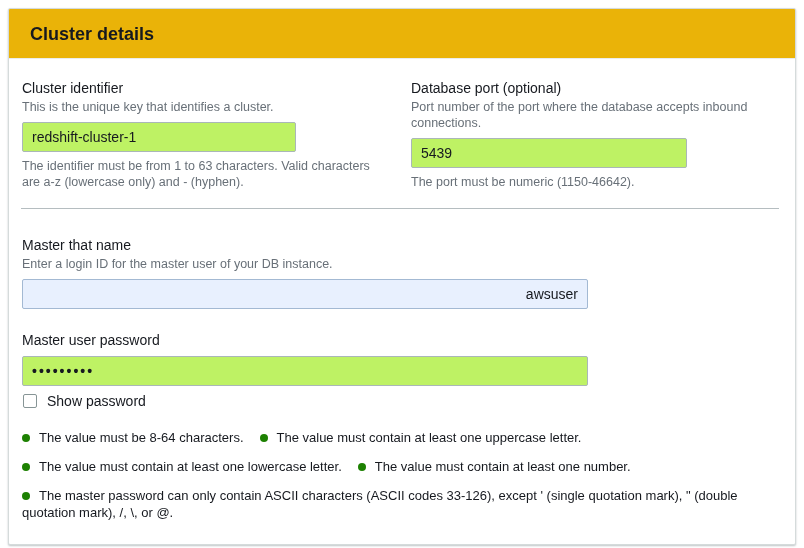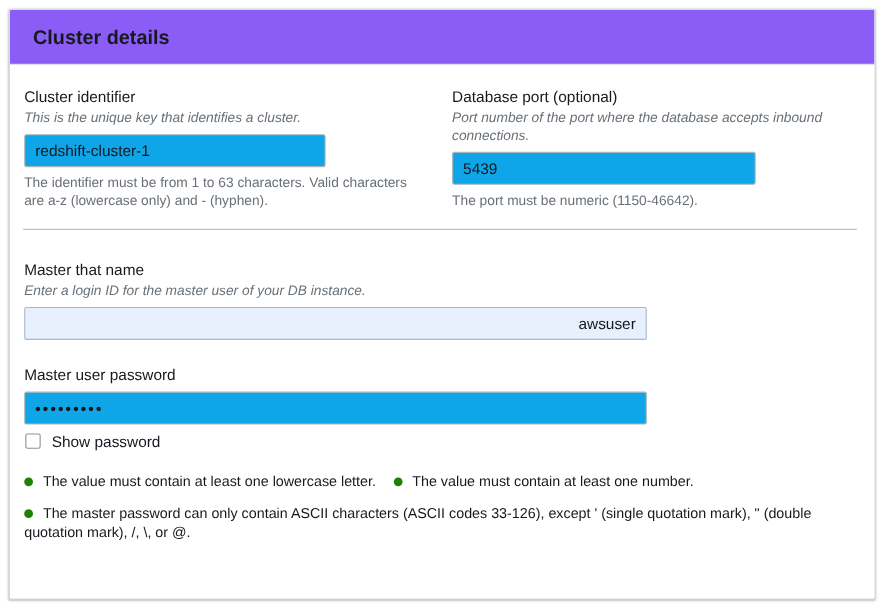--- a/index.html
+++ b/index.html
@@ -16,21 +16,21 @@
     position: absolute;
     left: 8px; top: 8px;
     width: 788px; height: 537px;
     background: #fff;
     border: 1px solid #d5dbdb;
     border-radius: 2px;
     box-shadow: 0 1px 2px rgba(0,28,36,.25);
     overflow: hidden;
   }
   .card-header {
-    background: #8b5cf6;
+    background: #eab308;
     border-bottom: 1px solid #eaeded;
     padding: 14px 20px 13px 21px;
   }
   .card-title {
     margin: 0;
     font-size: 18px;
     line-height: 22px;
     font-weight: 700;
     color: #16191f;
   }
@@ -48,33 +48,32 @@
   .field-label {
     font-size: 14px;
     line-height: 18px;
     color: #16191f;
   }
   .field-desc {
     margin-top: 2px;
     font-size: 12.5px;
     line-height: 16px;
     color: #687078;
-    font-style: italic;
   }
   input.text {
     display: block;
     margin-top: 7px;
     height: 30px;
     border: 1px solid #aab7b8;
     border-radius: 2px;
     padding: 4px 9px;
     font-family: "Liberation Sans", sans-serif;
     font-size: 14px;
     color: #16191f;
-    background: #0ea5e9;
+    background: #bef264;
     outline: none;
   }
   .w-cluster { width: 274px; }
   .w-port { width: 276px; }
   .w-wide { width: 566px; }
   .autofill {
     background: #e8f0fe !important;
     border-color: #a3b9d3 !important;
     text-align: right;
   }
@@ -173,20 +172,23 @@
       <div class="field-label">Master user password</div>
       <input type="text" class="text w-wide masked" value="•••••••••" style="">
       <div class="checkbox-row">
         <span class="checkbox"></span>
         <span class="checkbox-label">Show password</span>
       </div>
     </div>
 
     <div class="rules">
       <div class="rule-row">
+        <span class="rule-item"><span class="dot"></span><span>The value must be 8-64 characters.</span></span><span class="rule-item"><span class="dot"></span><span>The value must contain at least one uppercase letter.</span></span>
+      </div>
+      <div class="rule-row">
         <span class="rule-item"><span class="dot"></span><span>The value must contain at least one lowercase letter.</span></span><span class="rule-item"><span class="dot"></span><span>The value must contain at least one number.</span></span>
       </div>
       <div class="rule-row">
         <span class="rule-item"><span class="dot"></span><span>The master password can only contain ASCII characters (ASCII codes 33-126), except ' (single quotation mark), " (double quotation mark), /, \, or @.</span></span>
       </div>
     </div>
 
   </div>
 
 </div>

